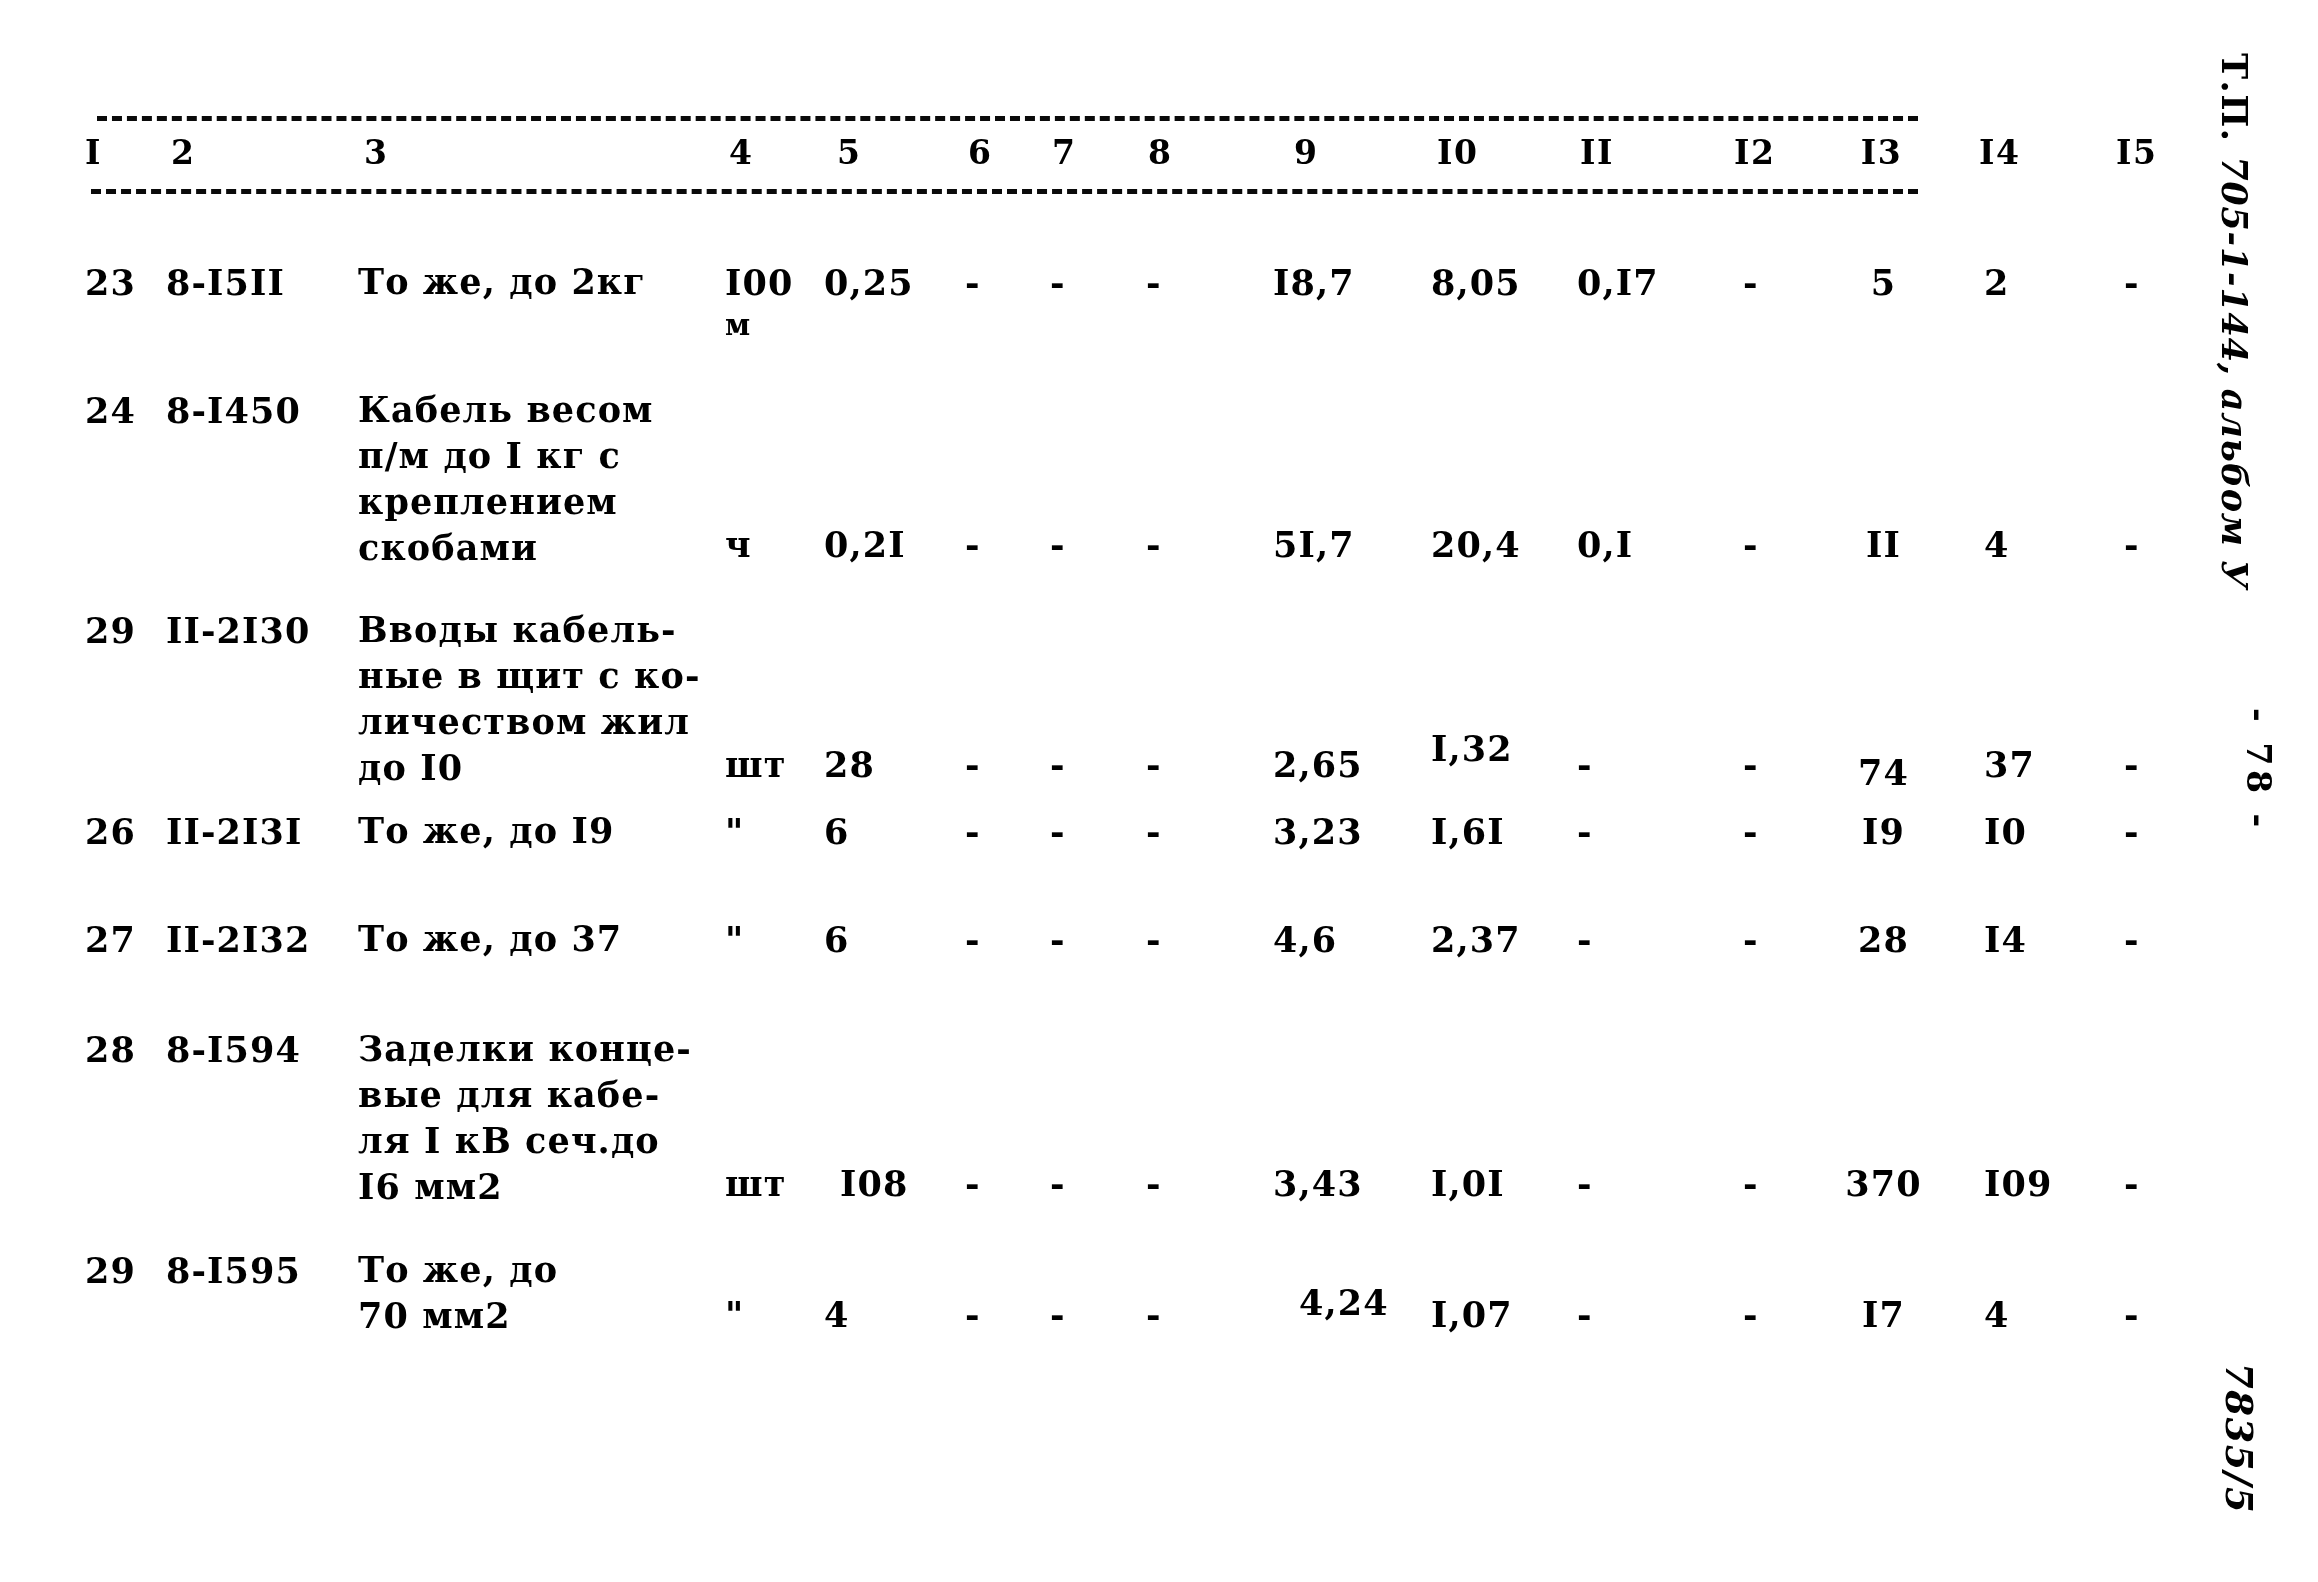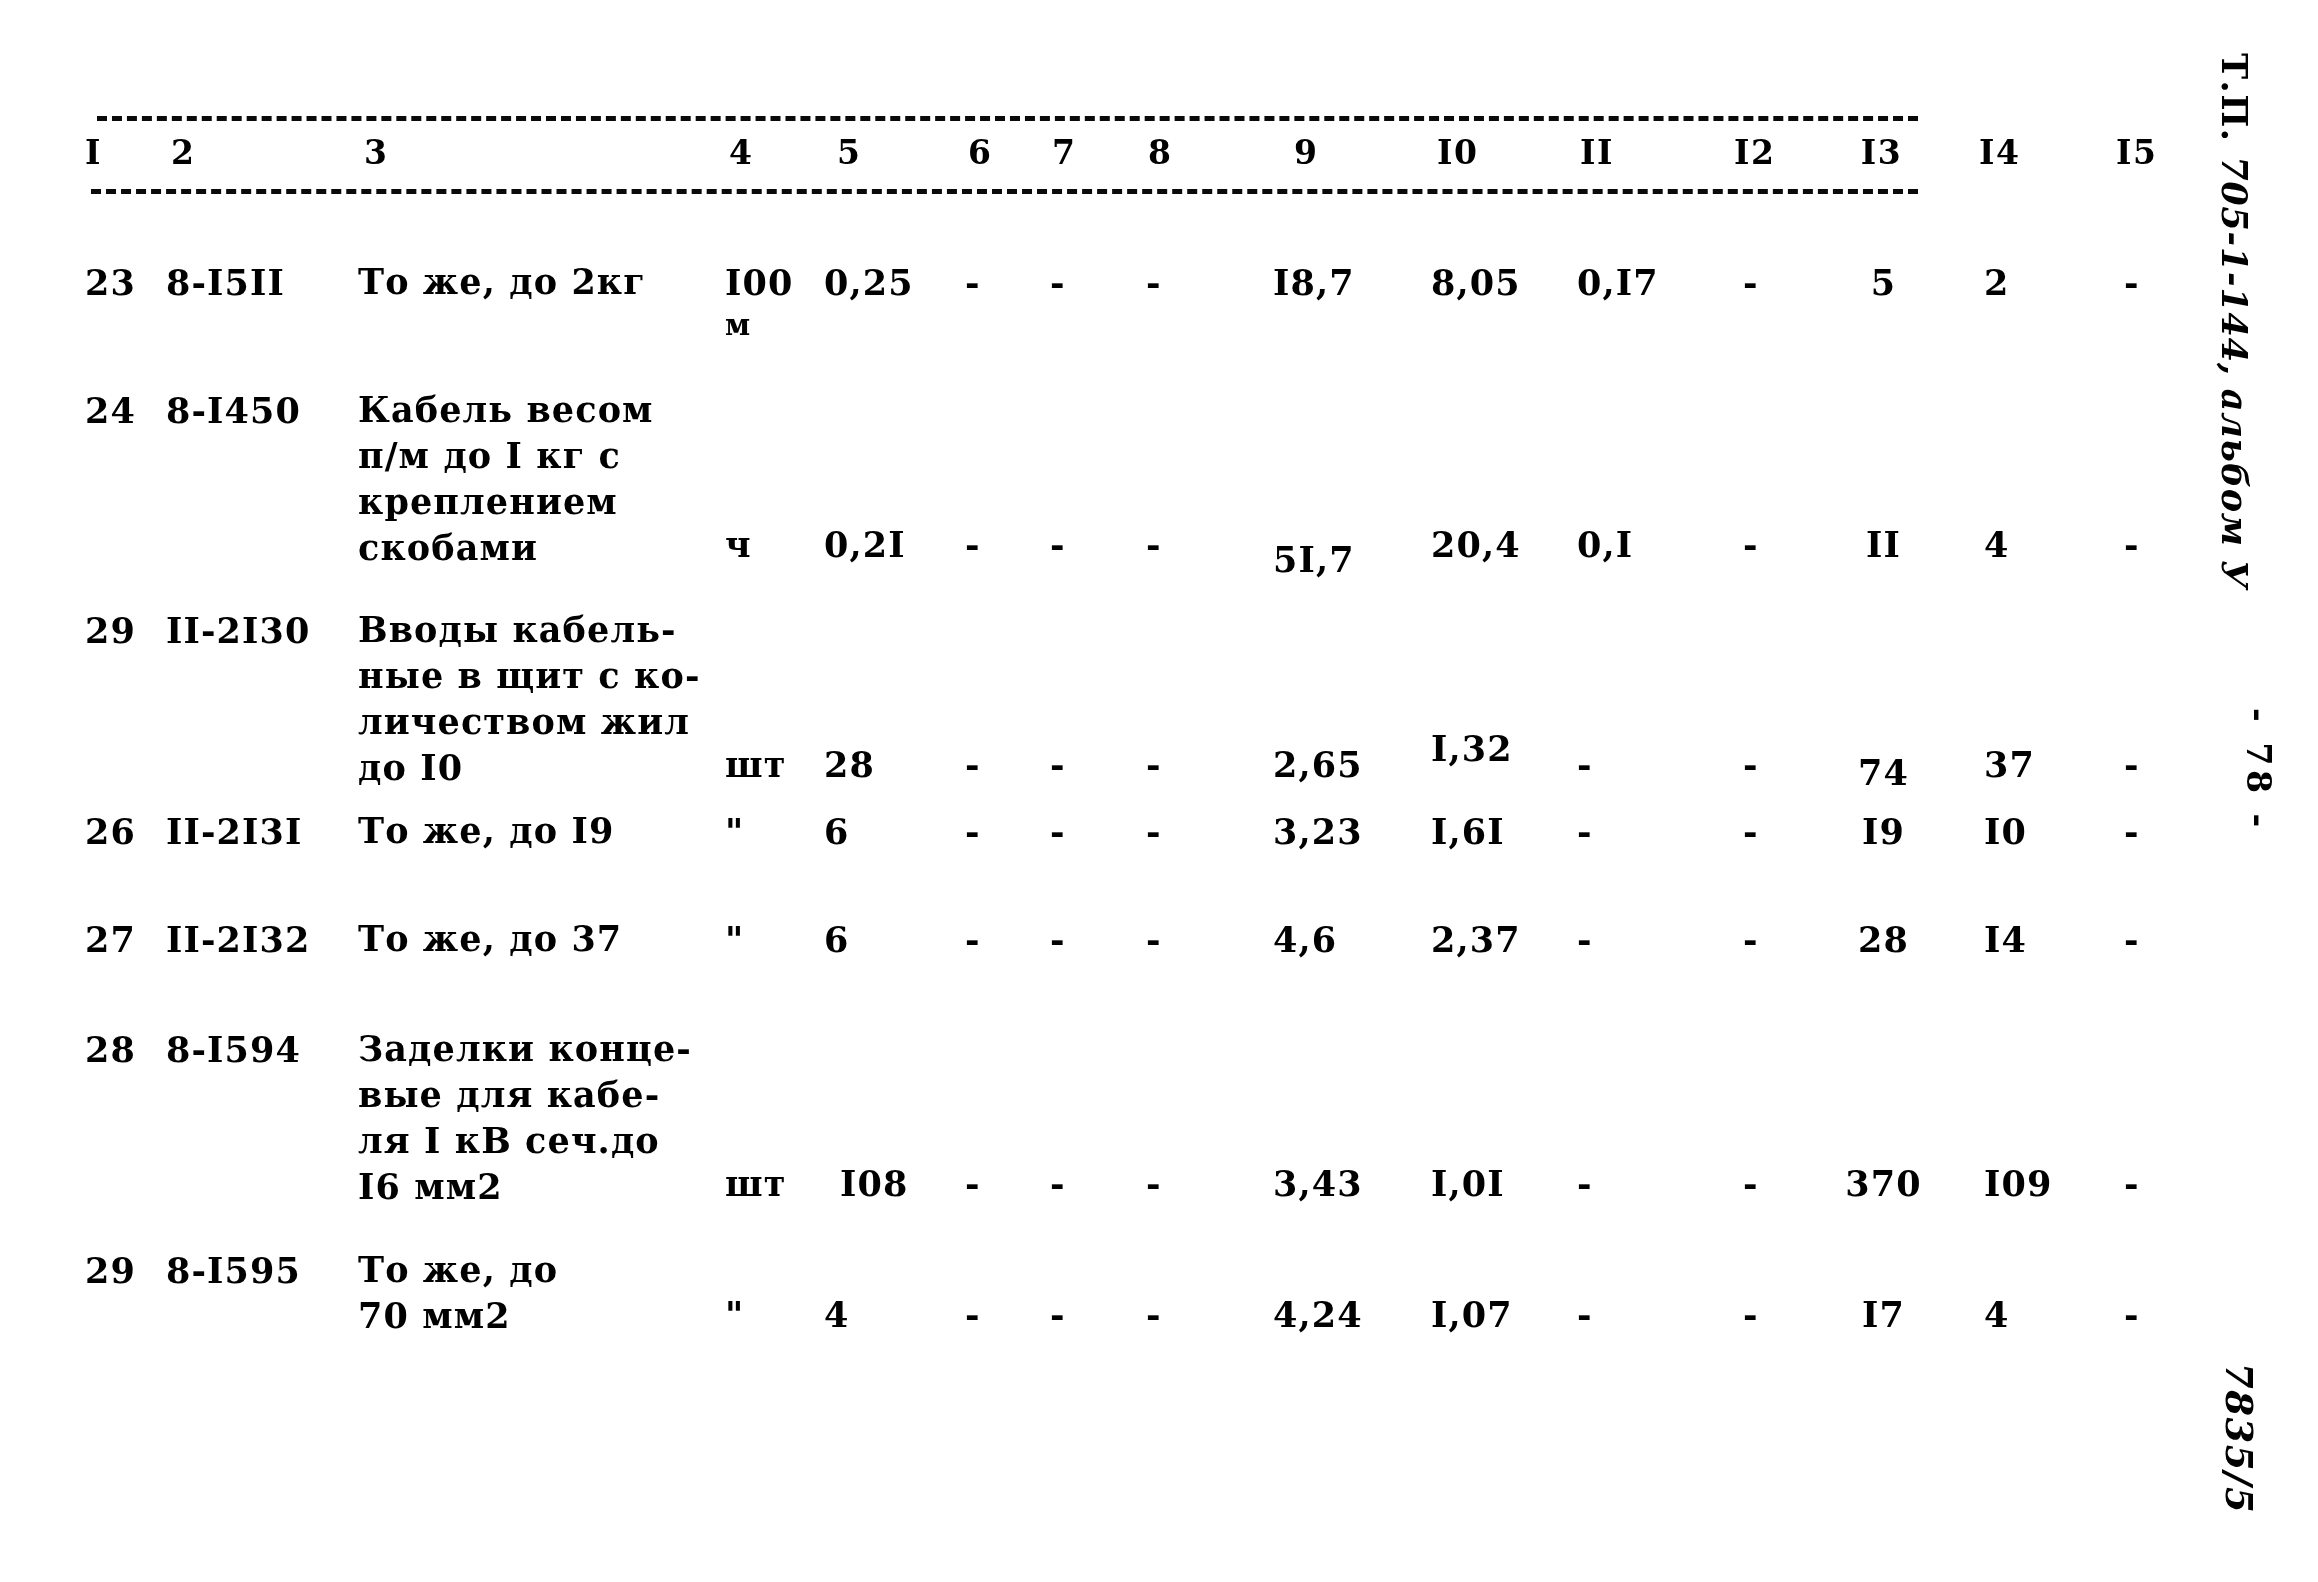--- a/index.html
+++ b/index.html
@@ -185,21 +185,21 @@
       <div class="cell c2">8-I450</div>
       <div class="cell c3 desc">Кабель весом
 п/м до I кг с
 креплением
 скобами</div>
       <div class="cell c4" style="top:134px;">ч</div>
       <div class="cell c5" style="top:134px;">0,2I</div>
       <div class="cell c6" style="top:134px;">-</div>
       <div class="cell c7" style="top:134px;">-</div>
       <div class="cell c8" style="top:134px;">-</div>
-      <div class="cell c9" style="top:134px;margin-top:15px;">5I,7</div>
+      <div class="cell c9" style="top:134px;">5I,7</div>
       <div class="cell c10" style="top:134px;">20,4</div>
       <div class="cell c11" style="top:134px;">0,I</div>
       <div class="cell c12" style="top:134px;">-</div>
       <div class="cell c13" style="top:134px;">II</div>
       <div class="cell c14" style="top:134px;">4</div>
       <div class="cell c15" style="top:134px;">-</div>
     </div>
 
     <div class="data-row" style="top:607px;">
       <div class="cell c1">29</div>
@@ -282,21 +282,21 @@
     <div class="data-row" style="top:1247px;">
       <div class="cell c1">29</div>
       <div class="cell c2">8-I595</div>
       <div class="cell c3 desc">То же, до
 70 мм2</div>
       <div class="cell c4" style="top:44px;">"</div>
       <div class="cell c5" style="top:44px;">4</div>
       <div class="cell c6" style="top:44px;">-</div>
       <div class="cell c7" style="top:44px;">-</div>
       <div class="cell c8" style="top:44px;">-</div>
-      <div class="cell c9" style="top:44px;">4,24</div>
+      <div class="cell c9" style="top:32px;margin-left:26px;">4,24</div>
       <div class="cell c10" style="top:44px;">I,07</div>
       <div class="cell c11" style="top:44px;">-</div>
       <div class="cell c12" style="top:44px;">-</div>
       <div class="cell c13" style="top:44px;">I7</div>
       <div class="cell c14" style="top:44px;">4</div>
       <div class="cell c15" style="top:44px;">-</div>
     </div>
 
   </div>
 

